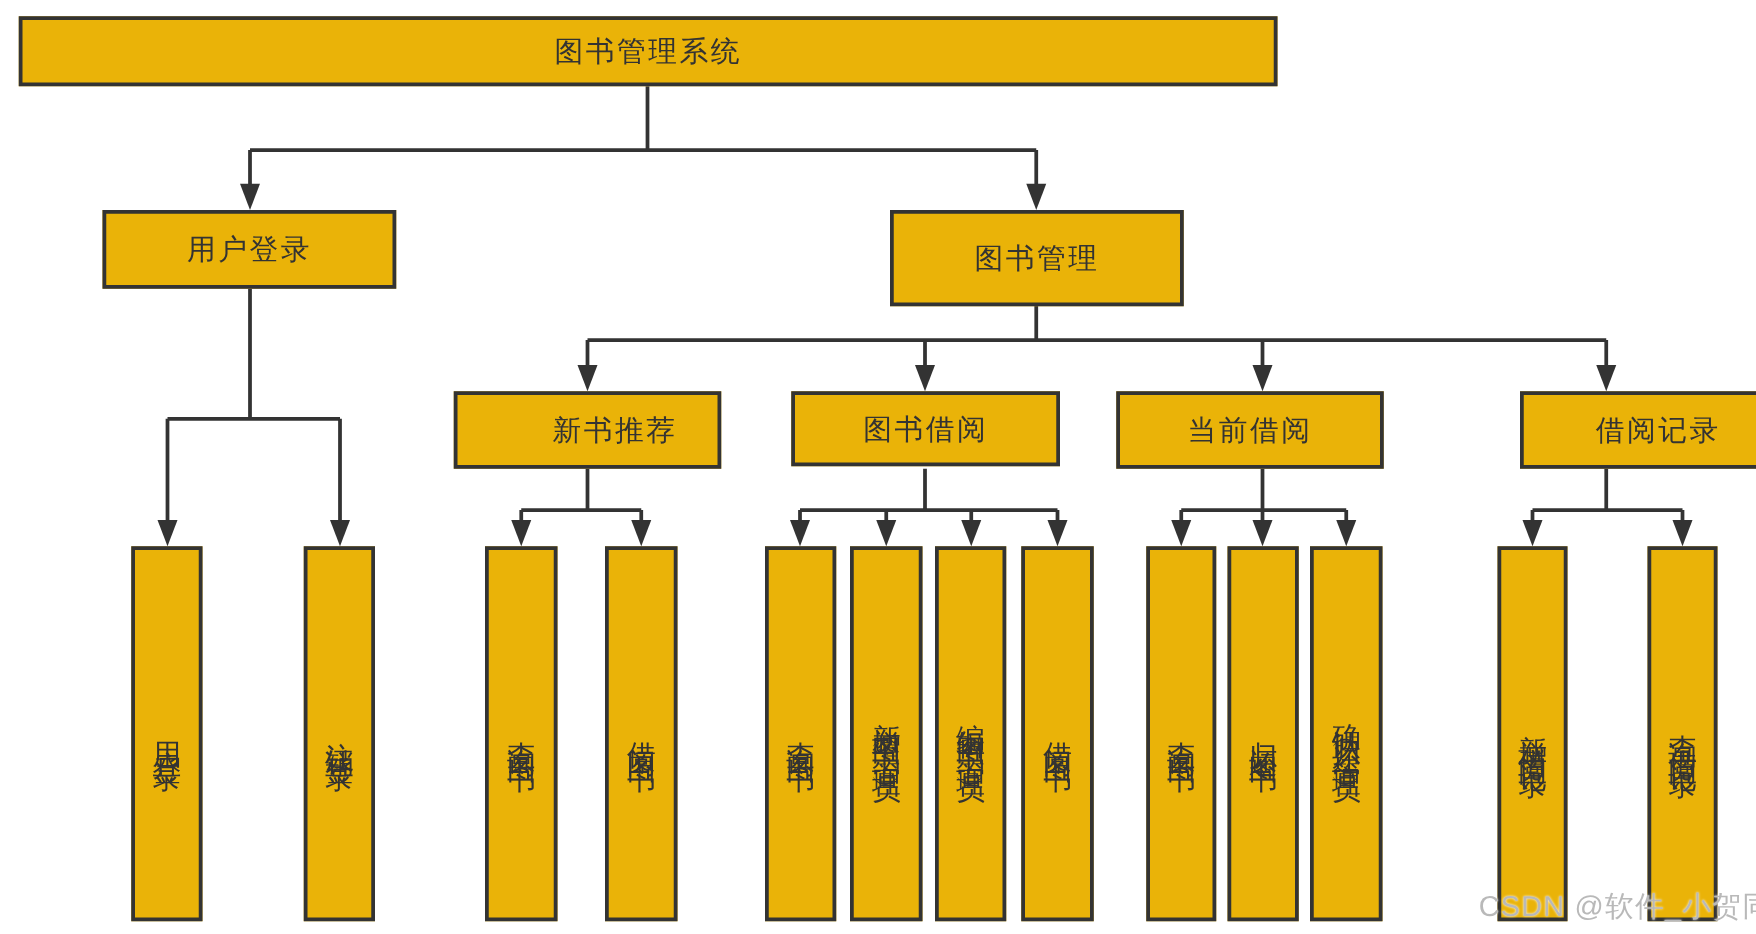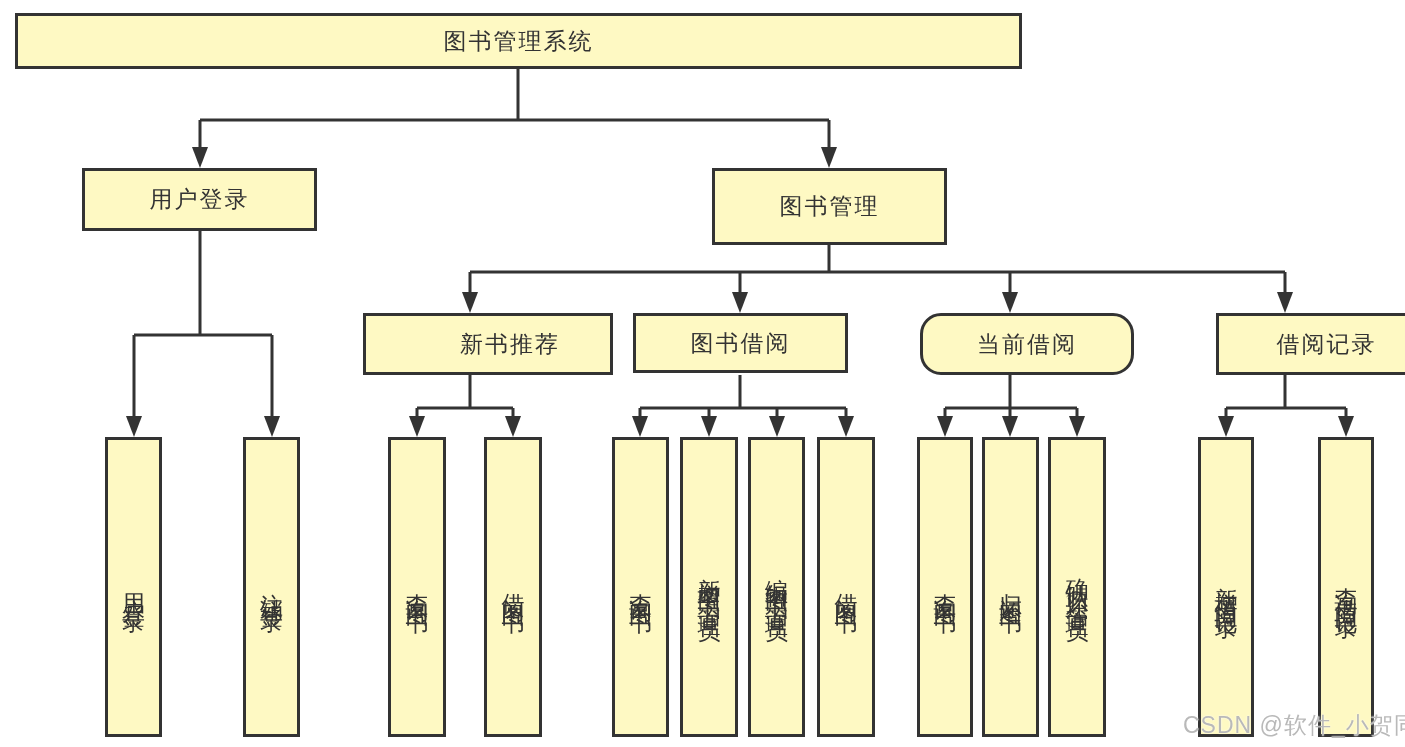--- a/index.html
+++ b/index.html
@@ -4,21 +4,21 @@
 <style>
   html,body{margin:0;padding:0;background:#fff;}
   .canvas{
     position:relative;width:1405px;height:747px;background:#ffffff;
     font-family:"Liberation Sans","DejaVu Sans",sans-serif;overflow:hidden;
   }
   svg.wires{position:absolute;left:0;top:0;width:1405px;height:747px;}
   svg.wires path{stroke:#333333;stroke-width:3;fill:none;}
   svg.wires polygon{fill:#333333;stroke:none;}
   .box{
-    position:absolute;box-sizing:border-box;background:#fef9c3;
+    position:absolute;box-sizing:border-box;background:#eab308;
     border:3px solid #333333;display:flex;align-items:center;justify-content:center;
     color:#333333;font-size:23px;text-align:left;
   }
   .box .lbl{letter-spacing:2px;white-space:nowrap;}
   .leaf .lbl{
     writing-mode:vertical-rl;text-orientation:mixed;
     letter-spacing:6px;white-space:nowrap;line-height:1;
   }
   .watermark{
     position:absolute;left:1183px;top:710px;font-size:23px;color:#b9b9b9;
@@ -72,27 +72,27 @@
     <span class="lbl">图书管理系统</span>
   </div>
 
   <div class="box" style="left:82px;top:168px;width:235px;height:63px;">
     <span class="lbl">用户登录</span>
   </div>
   <div class="box" style="left:712px;top:168px;width:235px;height:77px;">
     <span class="lbl">图书管理</span>
   </div>
 
-  <div class="box" style="left:363px;top:313px;width:250px;height:62px;padding-left:44px;">
+  <div class="box" style="left:363px;top:313px;width:214px;height:62px;padding-left:44px;">
     <span class="lbl">新书推荐</span>
   </div>
   <div class="box" style="left:633px;top:313px;width:215px;height:60px;">
     <span class="lbl">图书借阅</span>
   </div>
-  <div class="box" style="left:920px;top:313px;width:214px;height:62px;border-radius:21px;">
+  <div class="box" style="left:893px;top:313px;width:214px;height:62px;">
     <span class="lbl">当前借阅</span>
   </div>
   <div class="box" style="left:1216px;top:313px;width:221px;height:62px;">
     <span class="lbl">借阅记录</span>
   </div>
 
   <div class="box leaf" style="left:105px;top:437px;width:57px;height:300px;">
     <span class="lbl">用户登录</span>
   </div>
   <div class="box leaf" style="left:243px;top:437px;width:57px;height:300px;">

